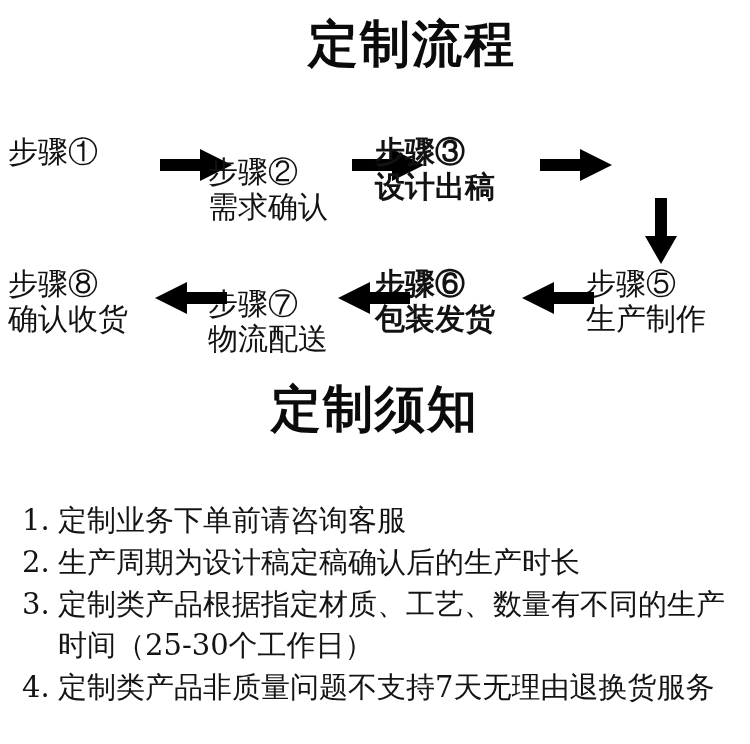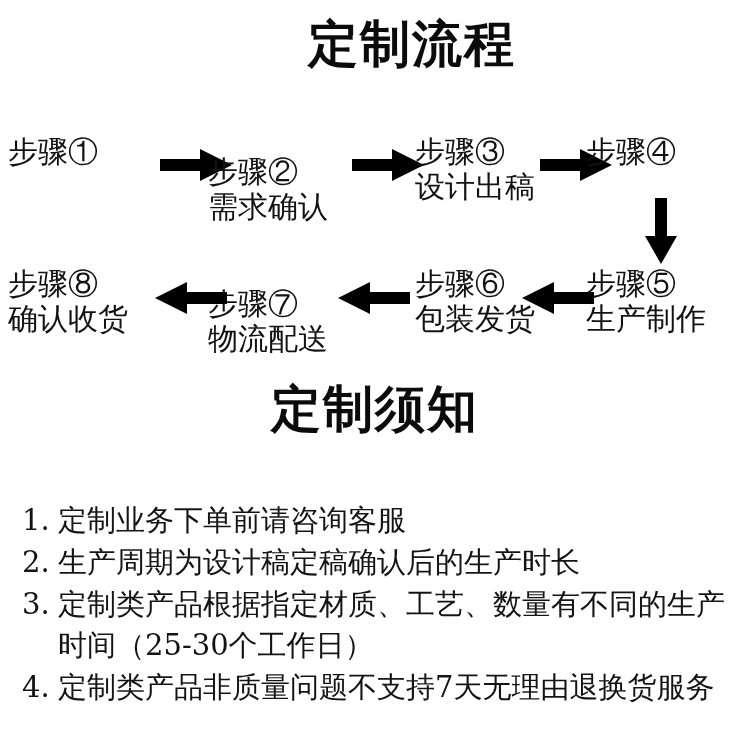--- a/index.html
+++ b/index.html
@@ -49,21 +49,21 @@
     font-size: 30px;
     color: #121212;
     font-family: "DejaVu Serif", "Liberation Serif", serif;
   }
   .step .step-head { display: block; white-space: nowrap; }
   .step .step-body { display: block; white-space: nowrap; letter-spacing: 0px; }
 
   
   .col-1 { left: 8px; }
   .col-2 { left: 208px; margin-top: 20px; }
-  .col-3 { left: 415px; }
+  .col-3 { left: 375px; font-weight: bold; }
   .col-4 { left: 586px; }
 
   .row-1 { top: 8px; }
   .row-2 { top: 140px; }
 
   
   .arrow {
     position: absolute;
   }
   .arrow svg { display: block; }
@@ -140,21 +140,20 @@
     <span class="step-body">设计出稿</span>
   </div>
 
   <div class="arrow arrow-h a3">
     <svg class="arrow-h" viewBox="0 0 72 34" xmlns="http://www.w3.org/2000/svg" aria-hidden="true">
       <path d="M0 11 L40 11 L40 1 L72 17 L40 33 L40 23 L0 23 Z" fill="#000000"></path>
     </svg>
   </div>
 
   <div class="step row-1 col-4">
-    <span class="step-head">步骤④</span>
   </div>
 
   <div class="arrow arrow-v a4">
     <svg class="arrow-v" viewBox="0 0 34 66" xmlns="http://www.w3.org/2000/svg" aria-hidden="true">
       <path d="M11 0 L23 0 L23 38 L33 38 L17 66 L1 38 L11 38 Z" fill="#000000"></path>
     </svg>
   </div>
 
   <div class="step row-2 col-4">
     <span class="step-head">步骤⑤</span>

